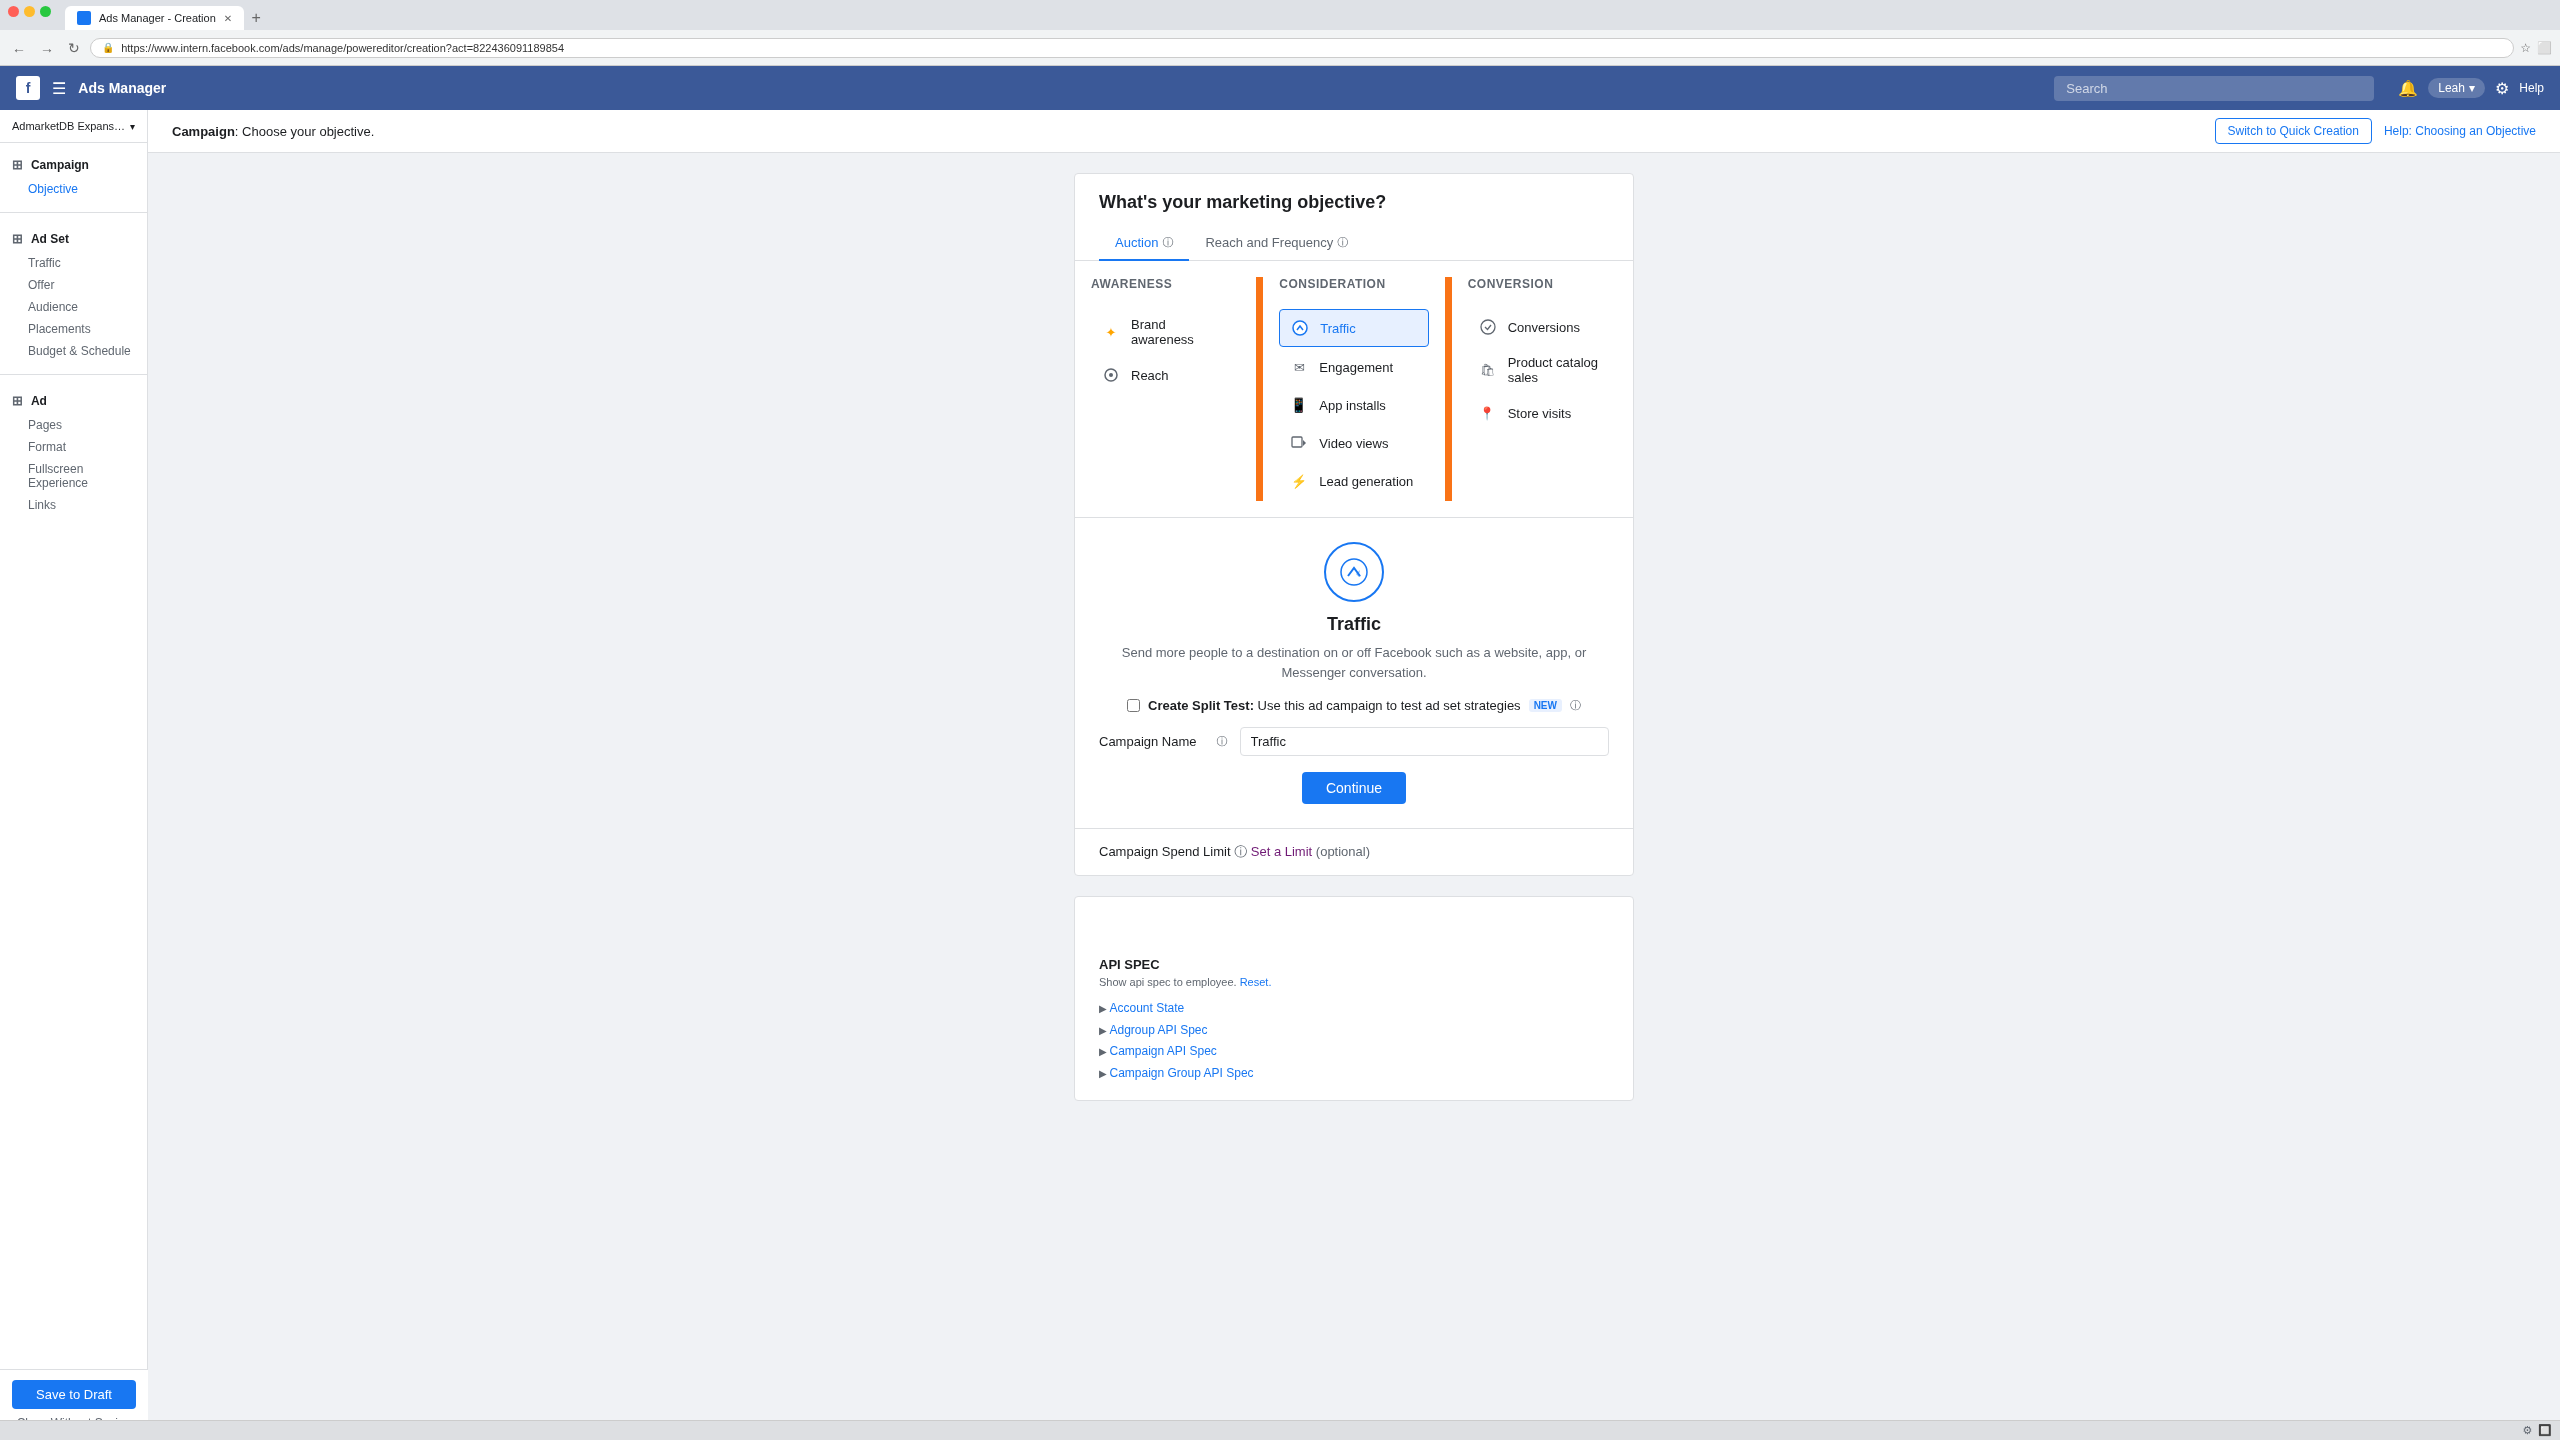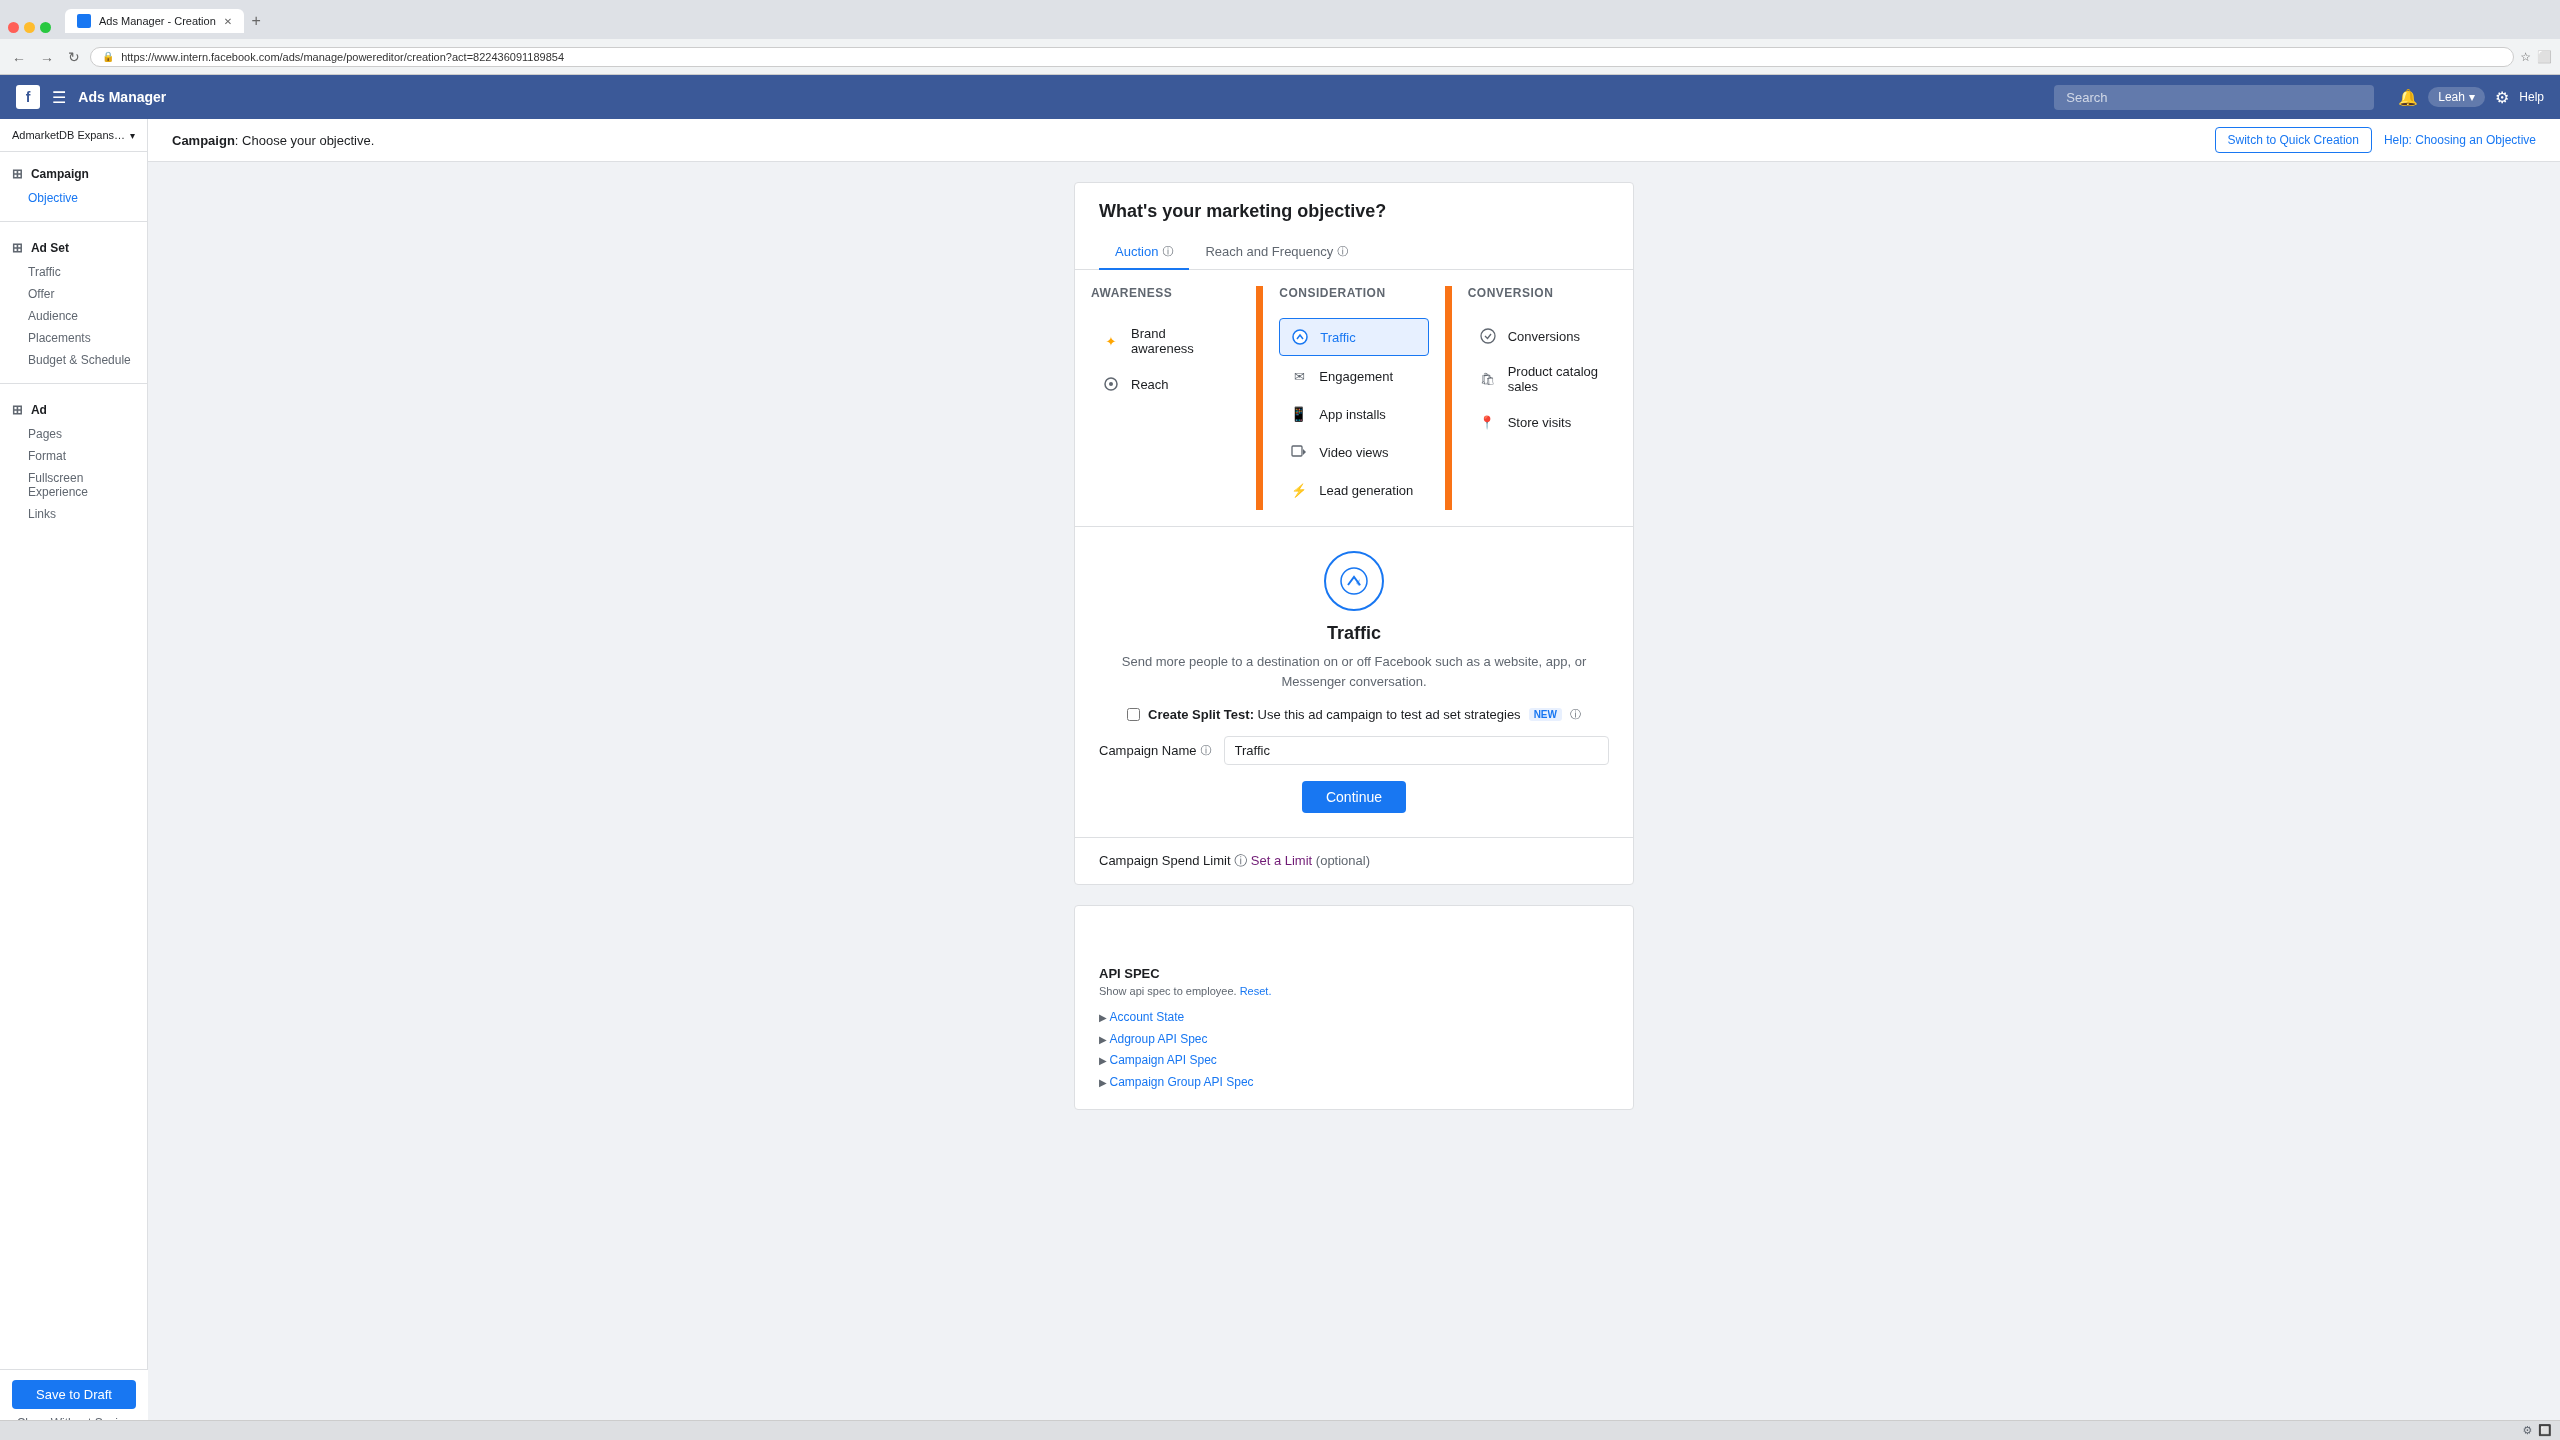--- a/index.html
+++ b/index.html
@@ -1,20 +1,20 @@
 <!DOCTYPE html>
 <html><head>
   <meta charset="utf-8">
   <style>
     * { box-sizing: border-box; margin: 0; padding: 0; }
     body { font-family: -apple-system, BlinkMacSystemFont, 'Segoe UI', Helvetica, Arial, sans-serif; font-size: 13px; background: #e9ebee; color: #1c1e21; }
 
     
     .browser-chrome { background: #dee1e6; width: 100%; }
-    .browser-titlebar { display: flex; align-items: flex-end; padding: 6px 8px; gap: 6px; background: #dee1e6; height: 39px; }
+    .browser-titlebar { display: flex; align-items: flex-start; padding: 6px 8px; gap: 6px; background: #dee1e6; height: 30px; }
     .browser-dots { display: flex; gap: 5px; }
     .browser-dot { width: 11px; height: 11px; border-radius: 50%; }
     .browser-dot.red { background: #ff5f57; }
     .browser-dot.yellow { background: #febc2e; }
     .browser-dot.green { background: #28c840; }
     .browser-tabs { display: flex; align-items: center; gap: 2px; flex: 1; margin-left: 8px; }
     .browser-tab { background: #fff; border-radius: 6px 6px 0 0; padding: 4px 12px; font-size: 11px; display: flex; align-items: center; gap: 8px; height: 24px; }
     .browser-tab .favicon { width: 14px; height: 14px; background: #1877f2; border-radius: 2px; display: flex; align-items: center; justify-content: center; color: white; font-size: 9px; }
     .browser-tab .close-tab { color: #666; cursor: pointer; font-size: 10px; }
     .browser-tab-new { width: 20px; height: 20px; background: transparent; border: none; color: #666; font-size: 16px; cursor: pointer; }
@@ -93,21 +93,21 @@
     .traffic-desc { font-size: 13px; color: #606770; margin-bottom: 16px; line-height: 1.5; }
 
     
     .split-test-row { display: flex; align-items: center; gap: 8px; margin-bottom: 14px; font-size: 13px; color: #1c1e21; }
     .split-test-row input[type="checkbox"] { cursor: pointer; }
     .new-badge { background: #e8f0fe; color: #1877f2; font-size: 10px; font-weight: 600; border-radius: 3px; padding: 1px 5px; }
     .info-icon { color: #606770; font-size: 11px; cursor: pointer; }
 
     
     .campaign-name-row { display: flex; align-items: center; gap: 12px; margin-bottom: 16px; }
-    .campaign-name-label { font-size: 13px; color: #1c1e21; font-weight: 500; white-space: nowrap; display: flex; align-items: flex-end; gap: 4px; }
+    .campaign-name-label { font-size: 13px; color: #1c1e21; font-weight: 500; white-space: nowrap; display: flex; align-items: flex-end; gap: 20px; }
     .campaign-name-input { flex: 1; border: 1px solid #dddfe2; border-radius: 4px; padding: 6px 10px; font-size: 13px; color: #1c1e21; }
 
     
     .btn-continue { background: #1877f2; color: white; border: none; border-radius: 4px; padding: 8px 24px; font-size: 14px; font-weight: 500; cursor: pointer; }
 
     
     .spend-limit-section { padding: 14px 24px; border-top: 1px solid #dddfe2; font-size: 13px; color: #1c1e21; }
     .spend-limit-link { color: #701a75; text-decoration: none; cursor: pointer; }
 
     

